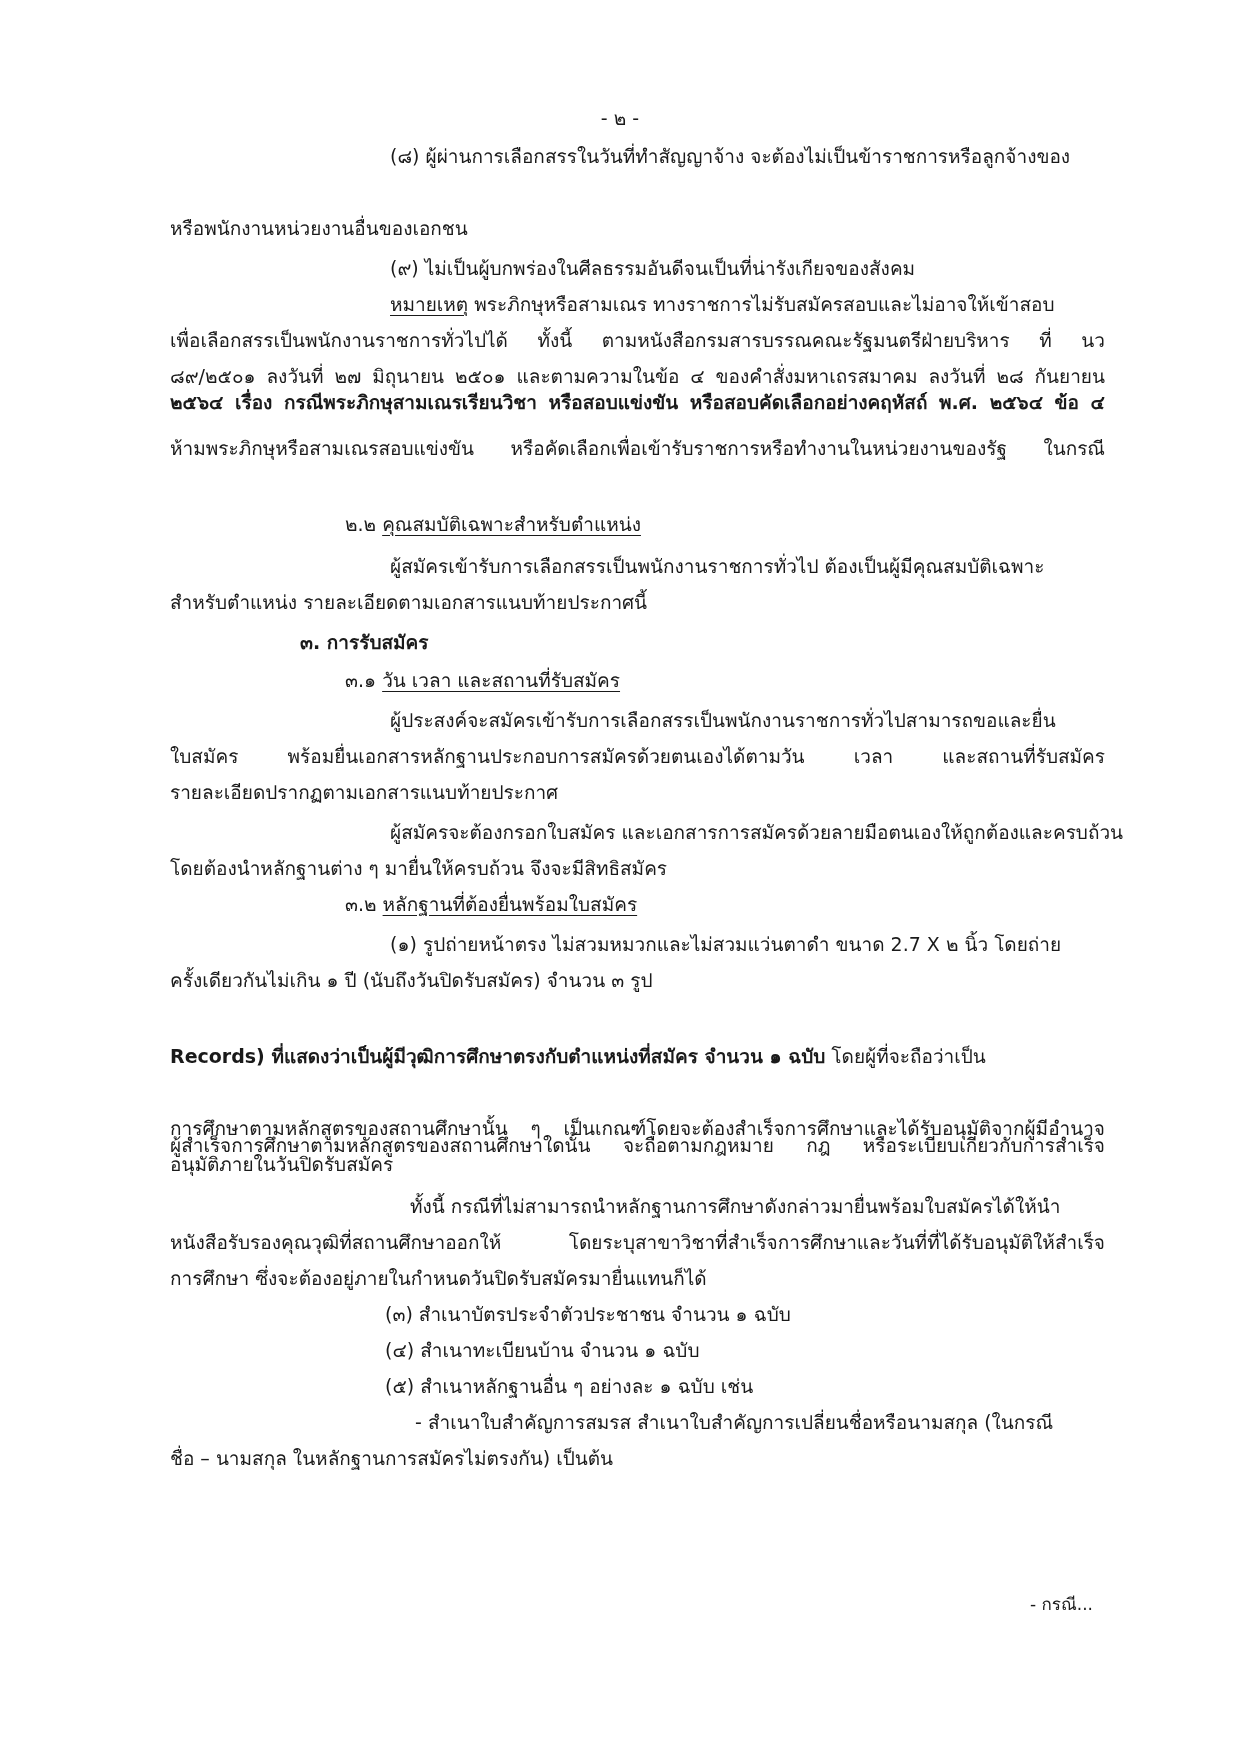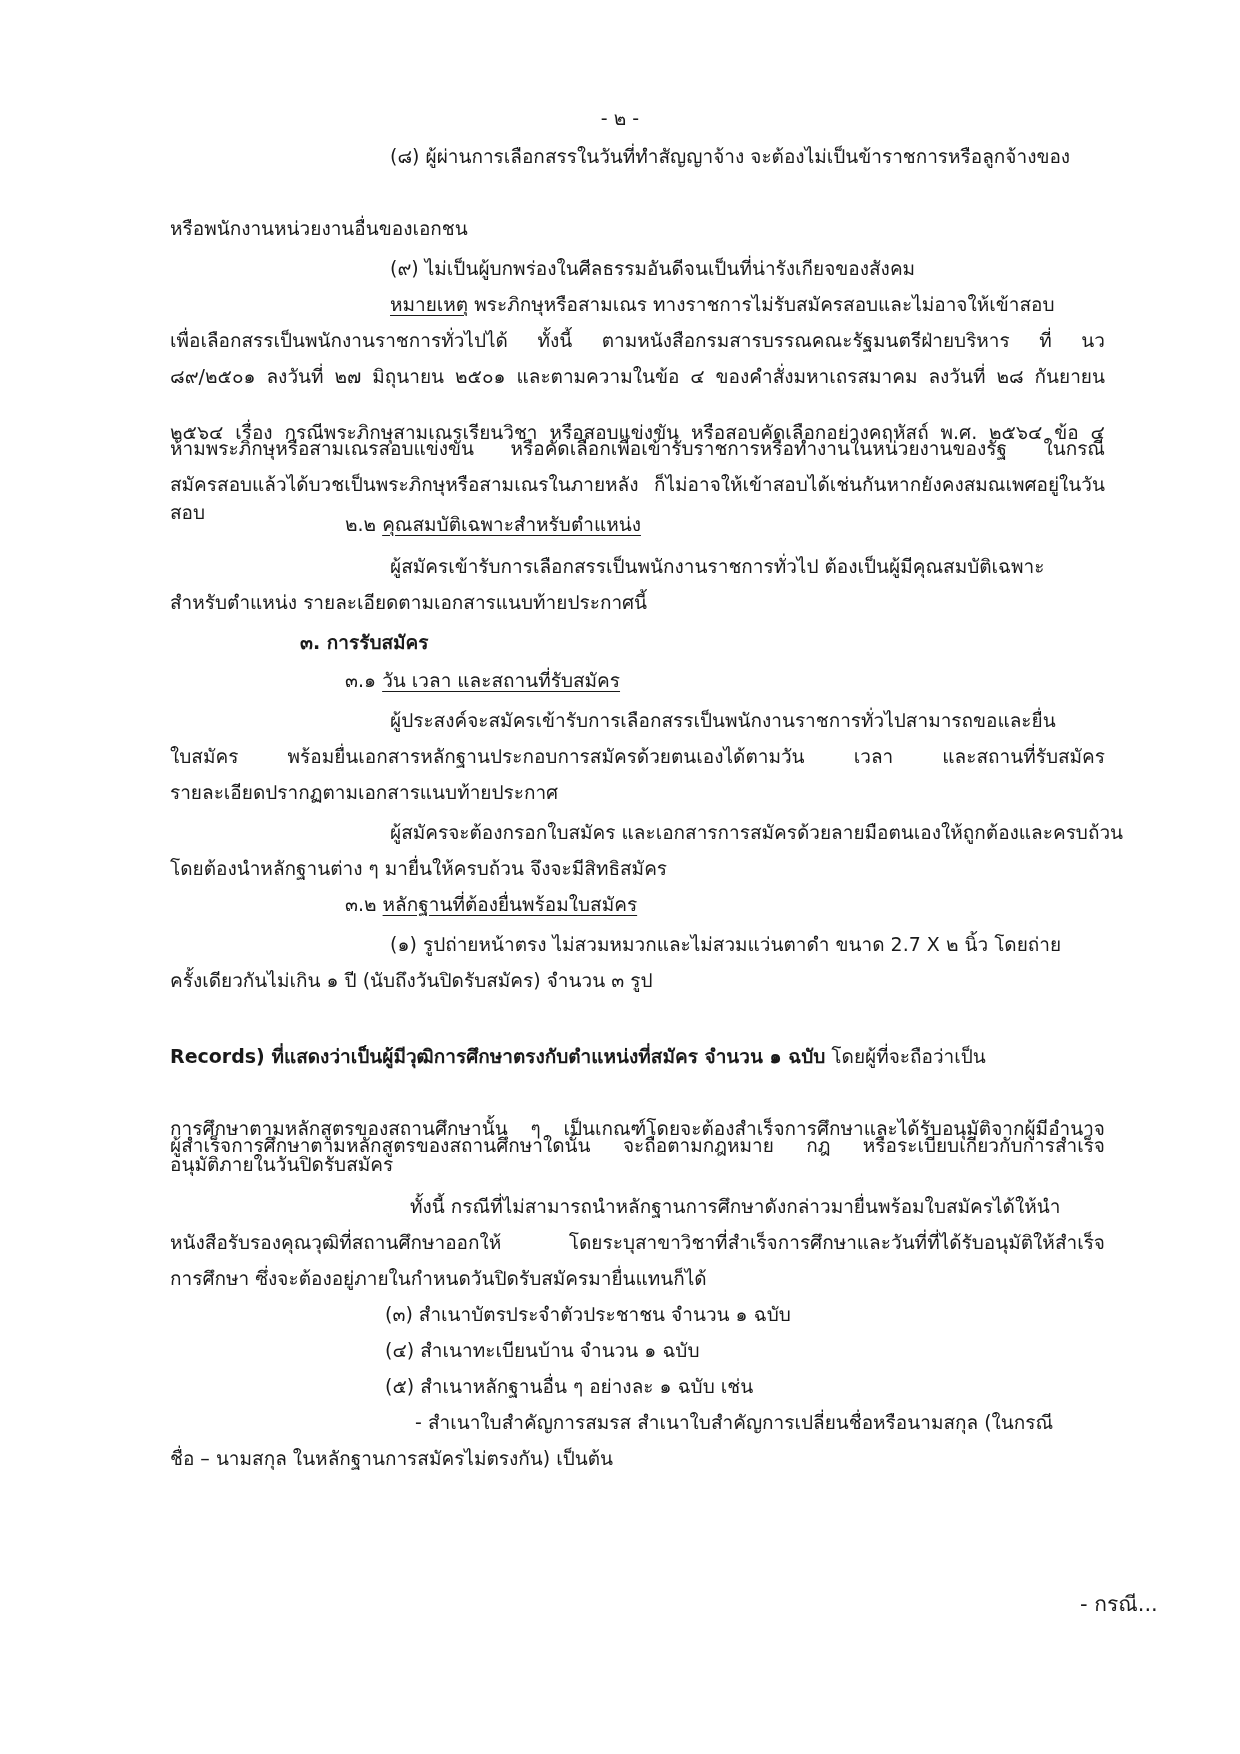--- a/index.html
+++ b/index.html
@@ -41,45 +41,44 @@
       width: 1240px;
       text-align: center;
       font-size: 19px;
       line-height: 28px;
     }
     .u { text-decoration: underline; text-underline-offset: 4px; }
     .b { font-weight: bold; }
     .footer {
       position: absolute;
       top: 1590px;
-      left: 1080px;
-      font-size: 21px;
+      left: 1030px;
+      font-size: 17px;
       line-height: 28px;
     }
   </style>
 </head>
 <body>
 
 <div class="page">
 
   <div class="page-num">- ๒ -</div>
 
   <div class="line" style="top:142px; left:390px; width:715px;">(๘) ผู้ผ่านการเลือกสรรในวันที่ทำสัญญาจ้าง จะต้องไม่เป็นข้าราชการหรือลูกจ้างของ</div>
   <div class="line" style="top:214px;">หรือพนักงานหน่วยงานอื่นของเอกชน</div>
 
   <div class="line" style="top:254px; left:390px;">(๙) ไม่เป็นผู้บกพร่องในศีลธรรมอันดีจนเป็นที่น่ารังเกียจของสังคม</div>
 
   <div class="line" style="top:290px; left:390px; width:715px;">
     <span class="u">หมายเหตุ</span><span> พระภิกษุหรือสามเณร ทางราชการไม่รับสมัครสอบและไม่อาจให้เข้าสอบ</span>
   </div>
   <div class="line justify" style="top:326px;">เพื่อเลือกสรรเป็นพนักงานราชการทั่วไปได้ ทั้งนี้ ตามหนังสือกรมสารบรรณคณะรัฐมนตรีฝ่ายบริหาร ที่ นว</div>
   <div class="line justify" style="top:362px;">๘๙/๒๕๐๑ ลงวันที่ ๒๗ มิถุนายน ๒๕๐๑ และตามความในข้อ ๔ ของคำสั่งมหาเถรสมาคม ลงวันที่ ๒๘ กันยายน</div>
-  <div class="line justify" style="top:418px;">๒๕๖๔ เรื่อง กรณีพระภิกษุสามเณรเรียนวิชา หรือสอบแข่งขัน หรือสอบคัดเลือกอย่างคฤหัสถ์ พ.ศ. ๒๕๖๔ ข้อ ๔</div>
+  <div class="line justify" style="top:388px;font-weight:bold;">๒๕๖๔ เรื่อง กรณีพระภิกษุสามเณรเรียนวิชา หรือสอบแข่งขัน หรือสอบคัดเลือกอย่างคฤหัสถ์ พ.ศ. ๒๕๖๔ ข้อ ๔</div>
   <div class="line justify" style="top:434px;">ห้ามพระภิกษุหรือสามเณรสอบแข่งขัน หรือคัดเลือกเพื่อเข้ารับราชการหรือทำงานในหน่วยงานของรัฐ ในกรณี</div>
-  <div class="line justify" style="top:470px;">สมัครสอบแล้วได้บวชเป็นพระภิกษุหรือสามเณรในภายหลัง ก็ไม่อาจให้เข้าสอบได้เช่นกันหากยังคงสมณเพศอยู่ในวันสอบ</div>
 
   <div class="line" style="top:510px; left:345px;">
     <span>๒.๒ </span><span class="u">คุณสมบัติเฉพาะสำหรับตำแหน่ง</span>
   </div>
   <div class="line" style="top:552px; left:390px; width:715px;">ผู้สมัครเข้ารับการเลือกสรรเป็นพนักงานราชการทั่วไป ต้องเป็นผู้มีคุณสมบัติเฉพาะ</div>
   <div class="line" style="top:588px;">สำหรับตำแหน่ง รายละเอียดตามเอกสารแนบท้ายประกาศนี้</div>
 
   <div class="line b" style="top:628px; left:300px;">๓. การรับสมัคร</div>
 
   <div class="line" style="top:666px; left:345px;">

